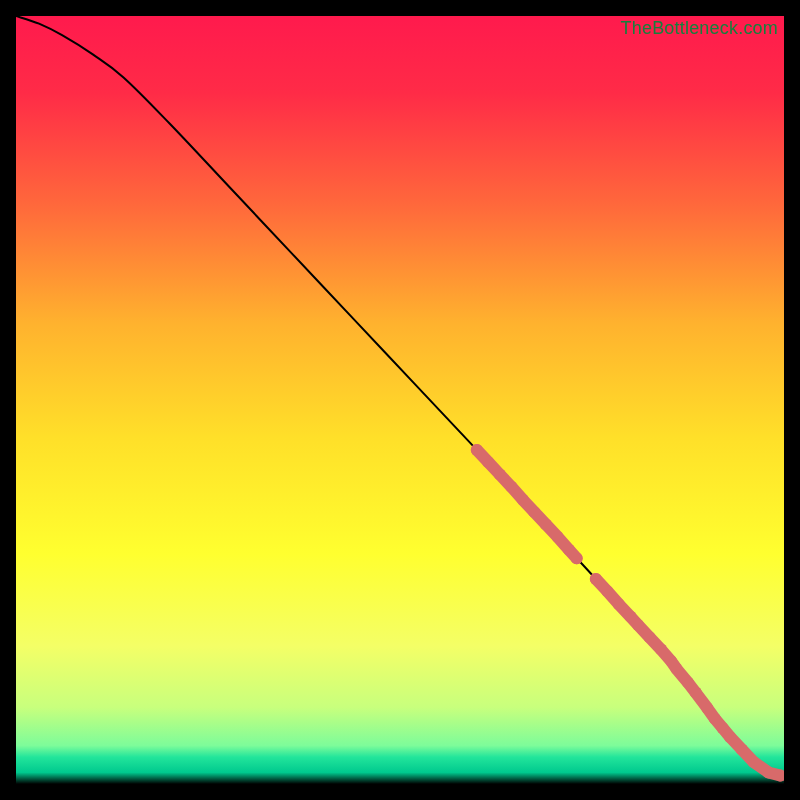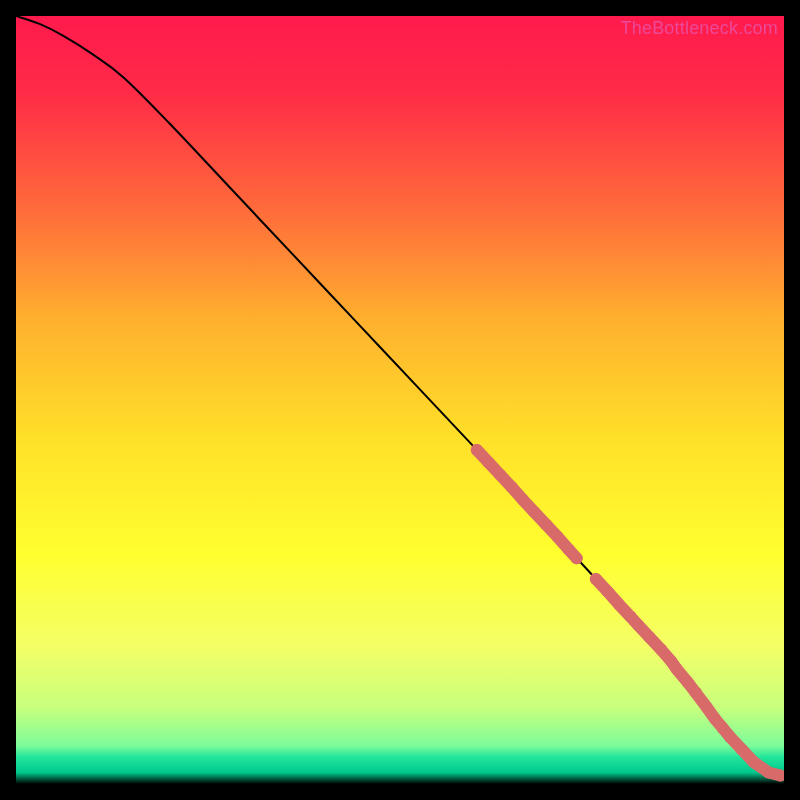--- a/index.html
+++ b/index.html
@@ -24,21 +24,21 @@
     top: 0;
     width: 768px;
     height: 768px;
   }
   .watermark {
     position: absolute;
     right: 6px;
     top: 2px;
     font-family: Arial, Helvetica, sans-serif;
     font-size: 18px;
-    color: #ec4899;
+    color: #15803d;
     font-weight: 500;
     letter-spacing: 0.2px;
     user-select: none;
   }
   svg { display: block; }
 </style>
 </head>
 <body>
 
 <div class="frame">

